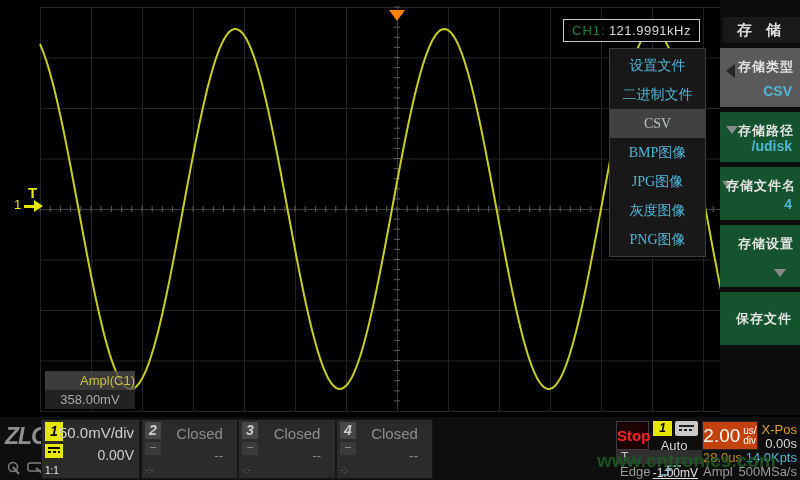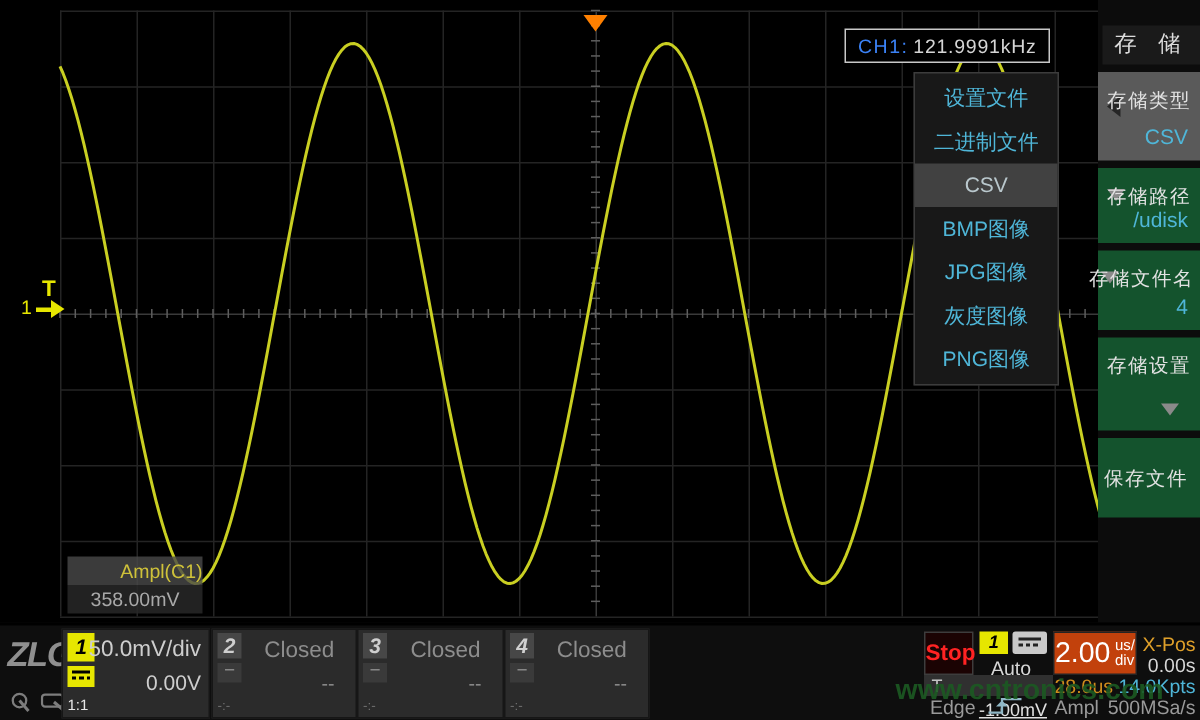--- a/index.html
+++ b/index.html
@@ -19,36 +19,36 @@
   .level-marker { position:absolute; left:12px; top:184px; width:36px; height:34px; z-index:3; color:#e6e600; }
   .level-marker .t { position:absolute; left:16px; top:0; font-size:15px; font-weight:bold; }
   .level-marker .one { position:absolute; left:2px; top:13px; font-size:13px; }
   .level-marker .arrow-line { position:absolute; left:12px; top:21px; width:10px; height:3px; background:#e6e600; }
   .level-marker .arrow-head { position:absolute; left:22px; top:16px; width:0; height:0;
     border-left:9px solid #e6e600; border-top:6px solid transparent; border-bottom:6px solid transparent; }
 
   
   .freq-box { position:absolute; left:563px; top:19px; width:137px; height:23px; background:#000;
     border:1px solid #c8c8c8; z-index:3; display:flex; align-items:center; padding:0 8px; }
-  .freq-box .lab { color:#3b82f6; font-size:13px; letter-spacing:1px; }
+  .freq-box .lab { color:#15803d; font-size:13px; letter-spacing:1px; }
   .freq-box .val { color:#d5d5d5; font-size:13px; margin-left:auto; letter-spacing:0.5px; }
 
   
   .meas-box { position:absolute; left:45px; top:371px; width:90px; z-index:2; font-size:13px; }
   .meas-box .meas-name { background:rgba(74,74,74,0.80); color:#cfc23a; text-align:right; height:19px; line-height:19px; }
   .meas-box .meas-val { background:rgba(40,40,40,0.85); color:#a9a9a9; text-align:center; height:19px; line-height:19px; }
 
   
   .dropdown { position:absolute; left:609px; top:48px; width:97px; background:#181818;
-    border:1px solid #3c3c3c; z-index:6; padding:2px 0; }
+    border:1px solid #3c3c3c; z-index:6; padding:2px 0;font-family:Liberation Serif, serif; }
   .dropdown .item { height:29px; line-height:29px; text-align:center; color:#4fb6d8; font-size:14px; cursor:default; }
   .dropdown .item.selected { background:#414141; color:#b9c7cc; }
 
   
-  .side-panel { position:absolute; right:0; top:0; width:68px; height:415px; background:#0c0c0c; z-index:5; }
+  .side-panel { position:absolute; right:0; top:0; width:80px; height:415px; background:#0c0c0c; z-index:5;font-weight:bold; }
   .sp-title { position:absolute; left:3px; top:17px; right:0; height:26px; background:#1a1a1a;
     color:#dcdcdc; font-size:15px; letter-spacing:5px; text-align:center; line-height:26px; }
   .sp-sec { position:absolute; left:0; right:0; background:#14532d; }
   .sp-sec.selected { background:#5a5a5a; }
   .sp-label { position:absolute; right:6px; top:10px; color:#e2e2e2; font-size:13px; letter-spacing:1px; white-space:nowrap; }
   .sp-value { position:absolute; right:8px; bottom:8px; color:#4fb6d8; font-size:14px; }
   .tri-left { position:absolute; left:6px; top:16px; width:0; height:0;
     border-top:7px solid transparent; border-bottom:7px solid transparent; border-right:9px solid #262626; }
   .tri-down { position:absolute; left:6px; top:14px; width:0; height:0;
     border-left:6px solid transparent; border-right:6px solid transparent; border-top:8px solid #8a8a8a; }

